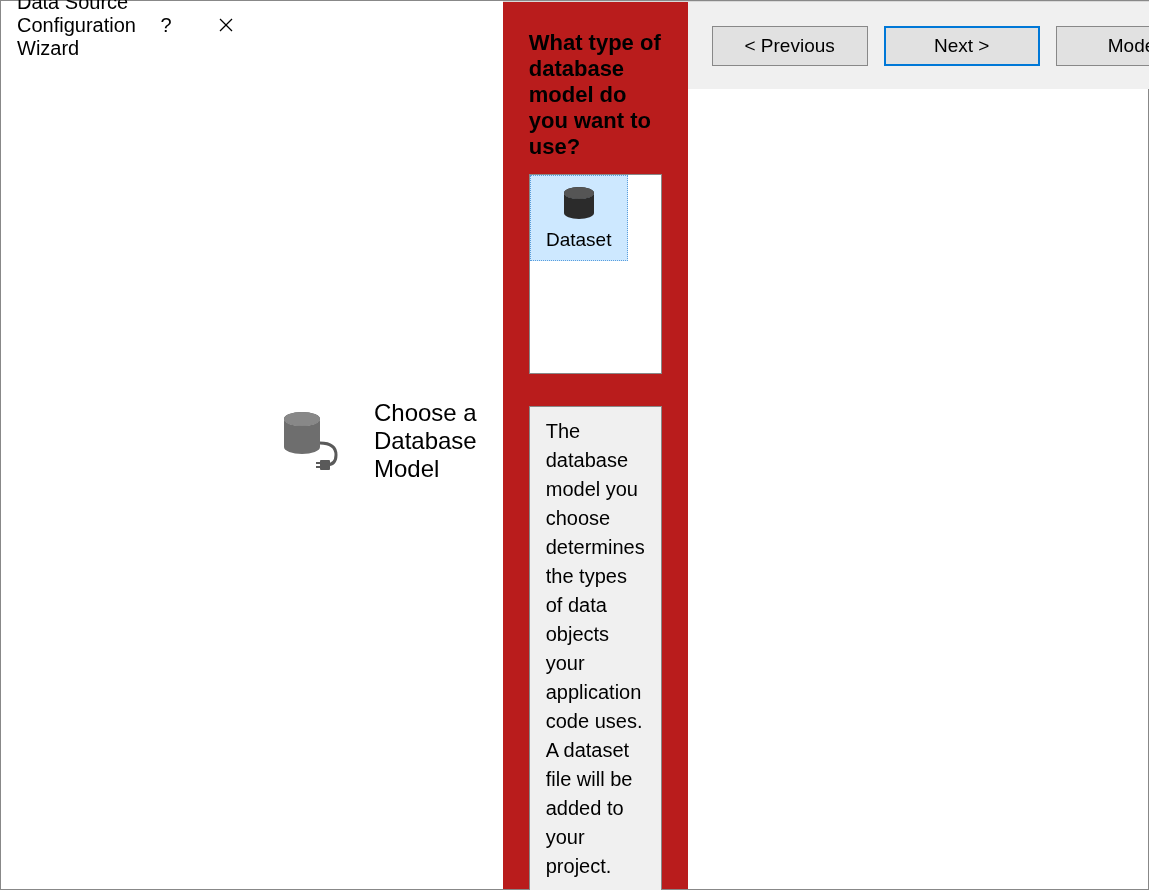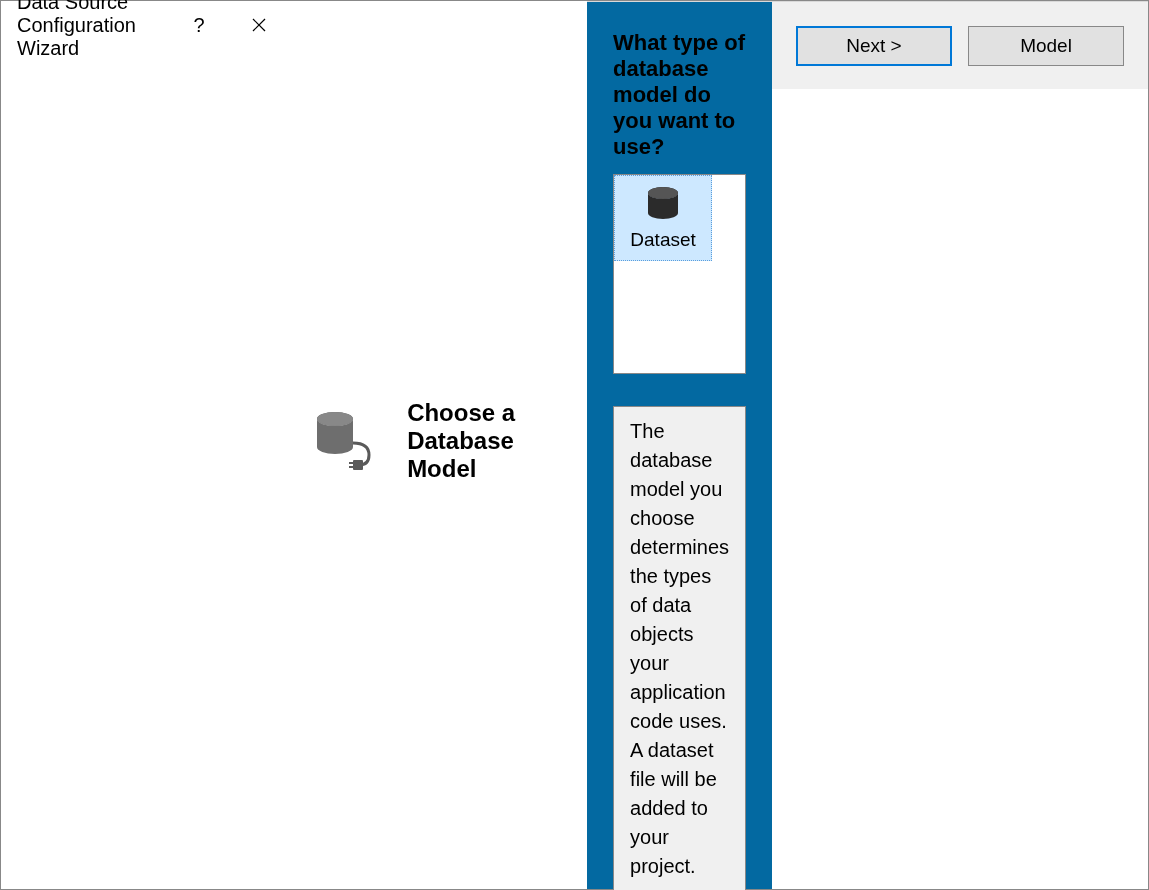--- a/index.html
+++ b/index.html
@@ -52,27 +52,27 @@
     padding: 20px 16px 28px 24px;
     background: #fff;
   }
   .header-icon {
     width: 80px;
     display: flex;
     justify-content: center;
   }
   .header-title {
     font-size: 24px;
-    font-weight: bold;
+    font-weight: normal;
     margin-left: 24px;
   }
 
   .content-area {
     flex: 1;
-    background: #0369a1;
+    background: #b91c1c;
     padding: 28px 26px 0 26px;
     border-top: 1px solid #d9d9d9;
   }
   .question {
     font-size: 22px;
     font-weight: bold;
     margin-bottom: 14px;
   }
   .options-box {
     background: #fff;
@@ -183,17 +183,18 @@
           <ellipse cx="19" cy="8" rx="15" ry="6" fill="#555"></ellipse>
         </svg>
         <div class="option-label">Dataset</div>
       </div>
     </div>
 
     <div class="description-box">The database model you choose determines the types of data objects your application code uses. A dataset file will be added to your project.</div>
   </div>
 
   <div class="footer">
+    <button class="btn">&lt; Previous</button>
     <button class="btn default">Next &gt;</button>
     <button class="btn">Model</button>
   </div>
 
 </div>
 
 </body></html>

